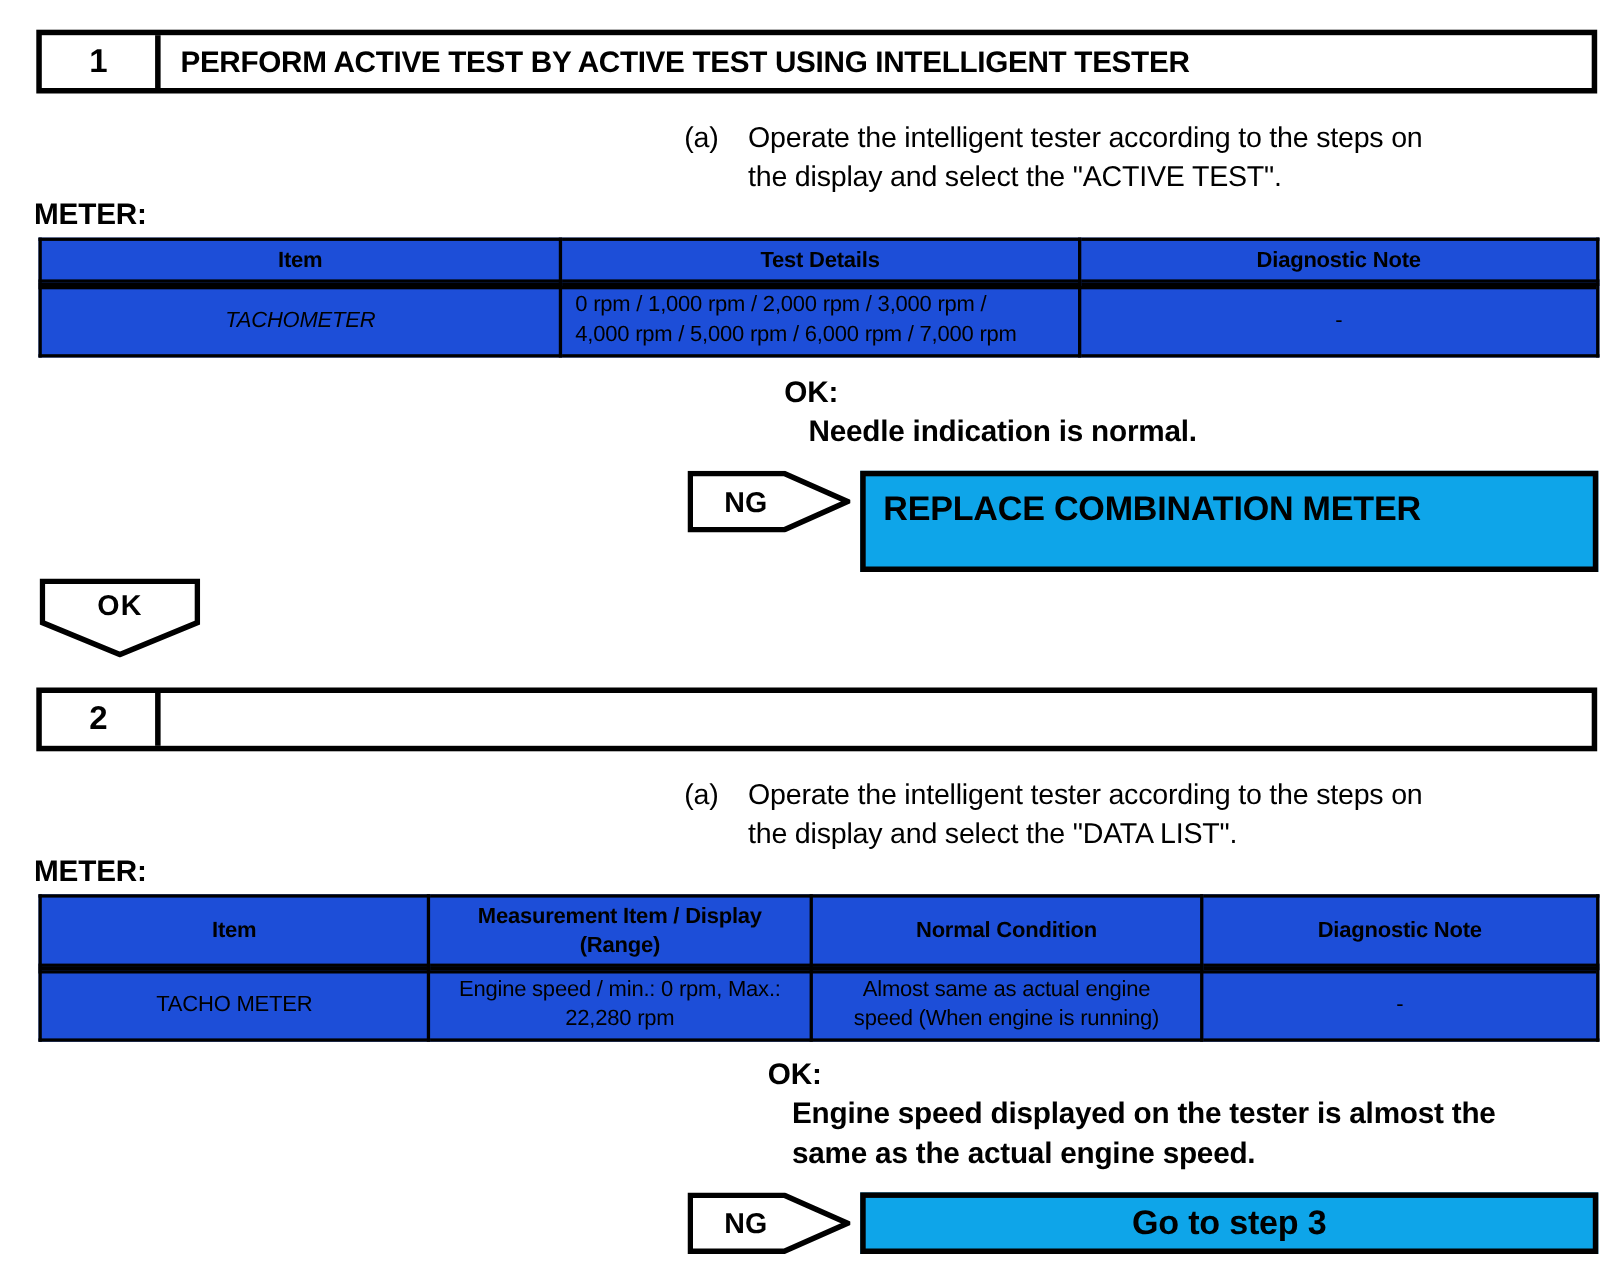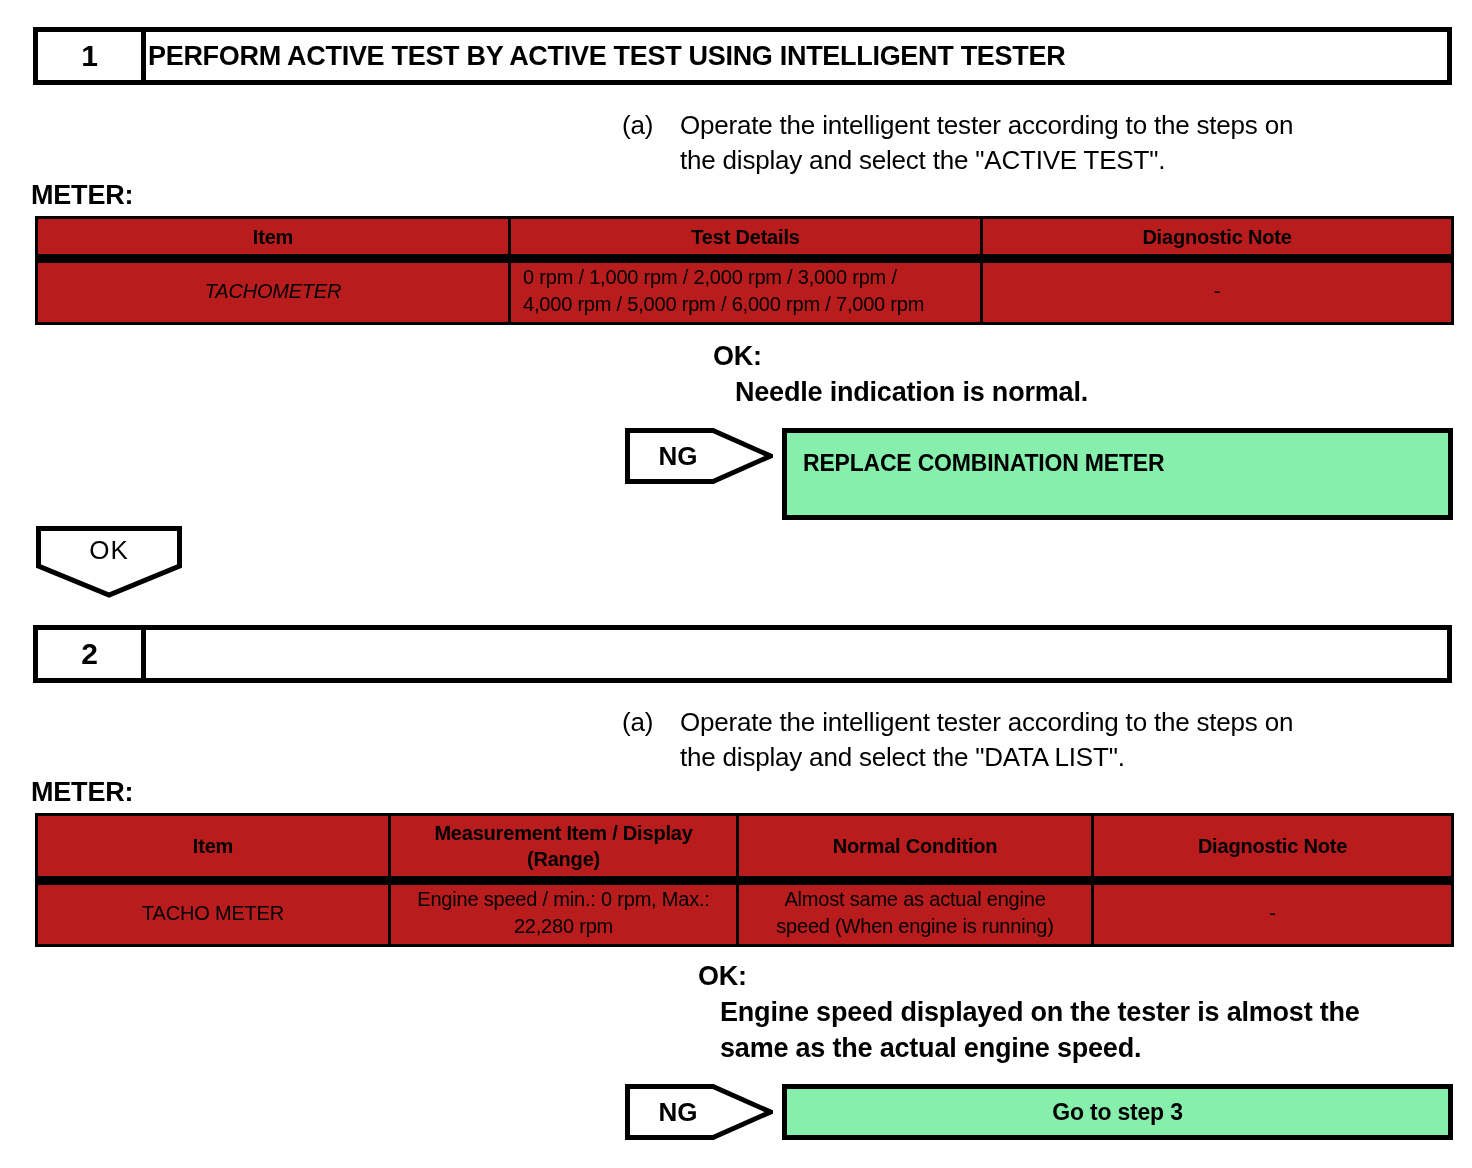--- a/index.html
+++ b/index.html
@@ -40,21 +40,21 @@
     align-items: center;
     justify-content: center;
     font-size: 30px;
     font-weight: bold;
     letter-spacing: 0px;
   }
   .step-title {
     flex: 1;
     display: flex;
     align-items: center;
-    padding-left: 2px;
+    padding-left: 18px;
     font-size: 27px;
     font-weight: bold;
     letter-spacing: -0.3px;
     white-space: nowrap;
     border-radius: 22px;
   }
 
   
   .instruction {
     position: absolute;
@@ -76,21 +76,21 @@
     position: absolute;
     font-size: 27px;
     font-weight: bold;
     letter-spacing: -0.2px;
   }
 
   
   table.spec {
     position: absolute;
     border-collapse: collapse;
-    background: #b91c1c;
+    background: #1d4ed8;
     table-layout: fixed;
   }
   table.spec th,
   table.spec td {
     border: 3px solid #000;
     text-align: center;
     vertical-align: middle;
     padding: 4px 6px;
     box-sizing: border-box;
   }
@@ -167,24 +167,24 @@
     display: flex;
     align-items: center;
     justify-content: center;
     font-size: 26px;
     font-weight: bold;
     letter-spacing: 0px;
   }
   .action-box {
     border: 5px solid #000;
     box-sizing: border-box;
-    background: #86efac;
+    background: #0ea5e9;
     display: flex;
     align-items: flex-start;
-    font-size: 23px;
+    font-size: 31px;
     font-weight: bold;
     letter-spacing: -0.2px;
     line-height: 38px;
     padding: 11px 16px;
   }
   .action-box.center {
     align-items: center;
     justify-content: center;
     padding: 0;
   }
@@ -199,21 +199,21 @@
   .ok-badge span {
     position: absolute;
     left: 0;
     top: 2px;
     width: 146px;
     height: 44px;
     display: flex;
     align-items: center;
     justify-content: center;
     font-size: 26px;
-    font-weight: normal;
+    font-weight: bold;
     letter-spacing: 1px;
   }
 </style>
 </head>
 <body>
 
 <div class="page">
 
   <div class="step-bar" style="left:33px; top:27px; width:1419px;">
     <div class="step-num">1</div>

